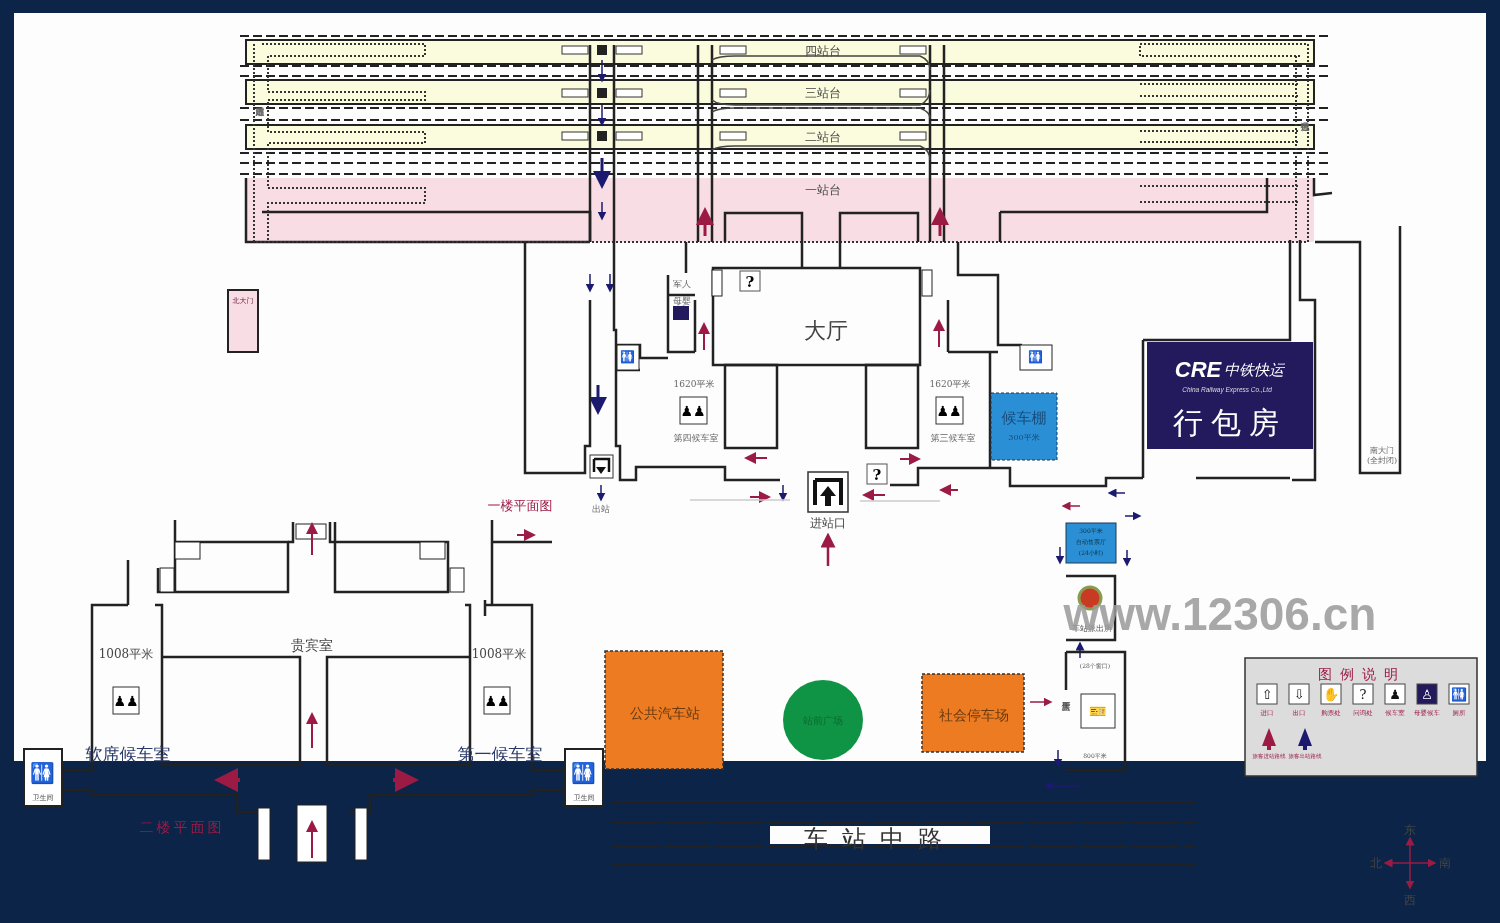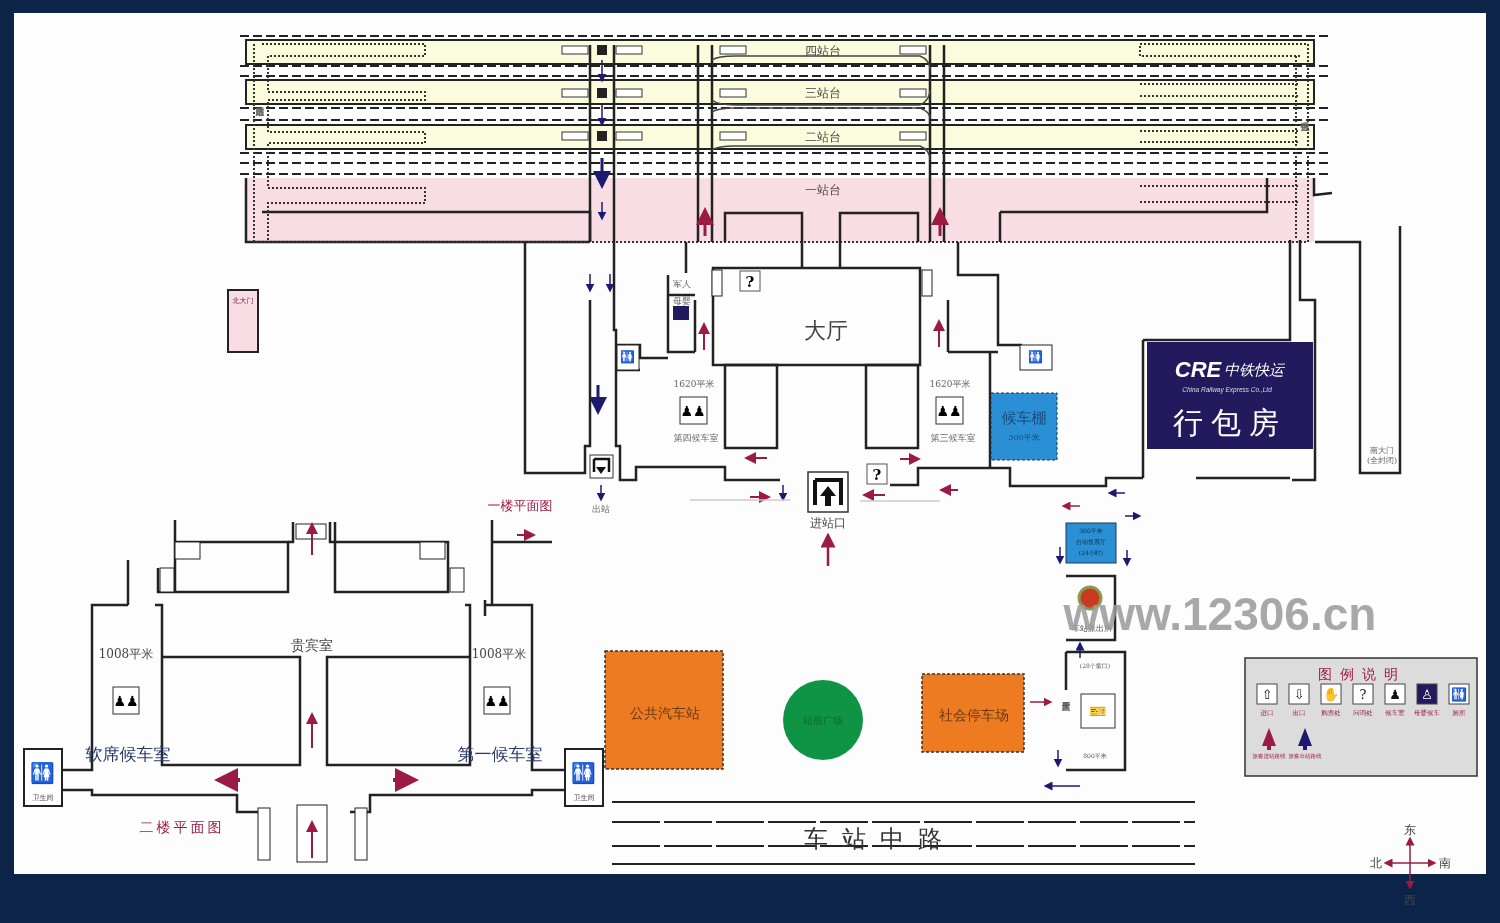--- a/index.html
+++ b/index.html
@@ -1,17 +1,17 @@
 <!DOCTYPE html>
 <html><head>
 <meta charset="utf-8">
 <style>
   html, body { margin: 0; padding: 0; }
   body { width: 1500px; height: 923px; background: #0b2447; overflow: hidden; font-family: "DejaVu Serif", serif; }
-  #frame { position: absolute; left: 14px; top: 13px; width: 1472px; height: 861px; background: #fdfdfd; }
+  #frame { position: absolute; left: 14px; top: 13px; width: 1472px; height: 748px; background: #fdfdfd; }
   svg { position: absolute; left: 0; top: 0; }
   .wall { stroke: #222; stroke-width: 2.5; fill: none; }
   .track { stroke: #222; stroke-width: 2; stroke-dasharray: 9 4; fill: none; }
   .dots { stroke: #333; stroke-width: 2; stroke-dasharray: 2 2; fill: none; }
   .lbl { font-family: "DejaVu Serif", serif; fill: #444; }
   .lbl-sm { font-size: 9px; fill: #666; }
 </style>
 </head>
 <body>
 

